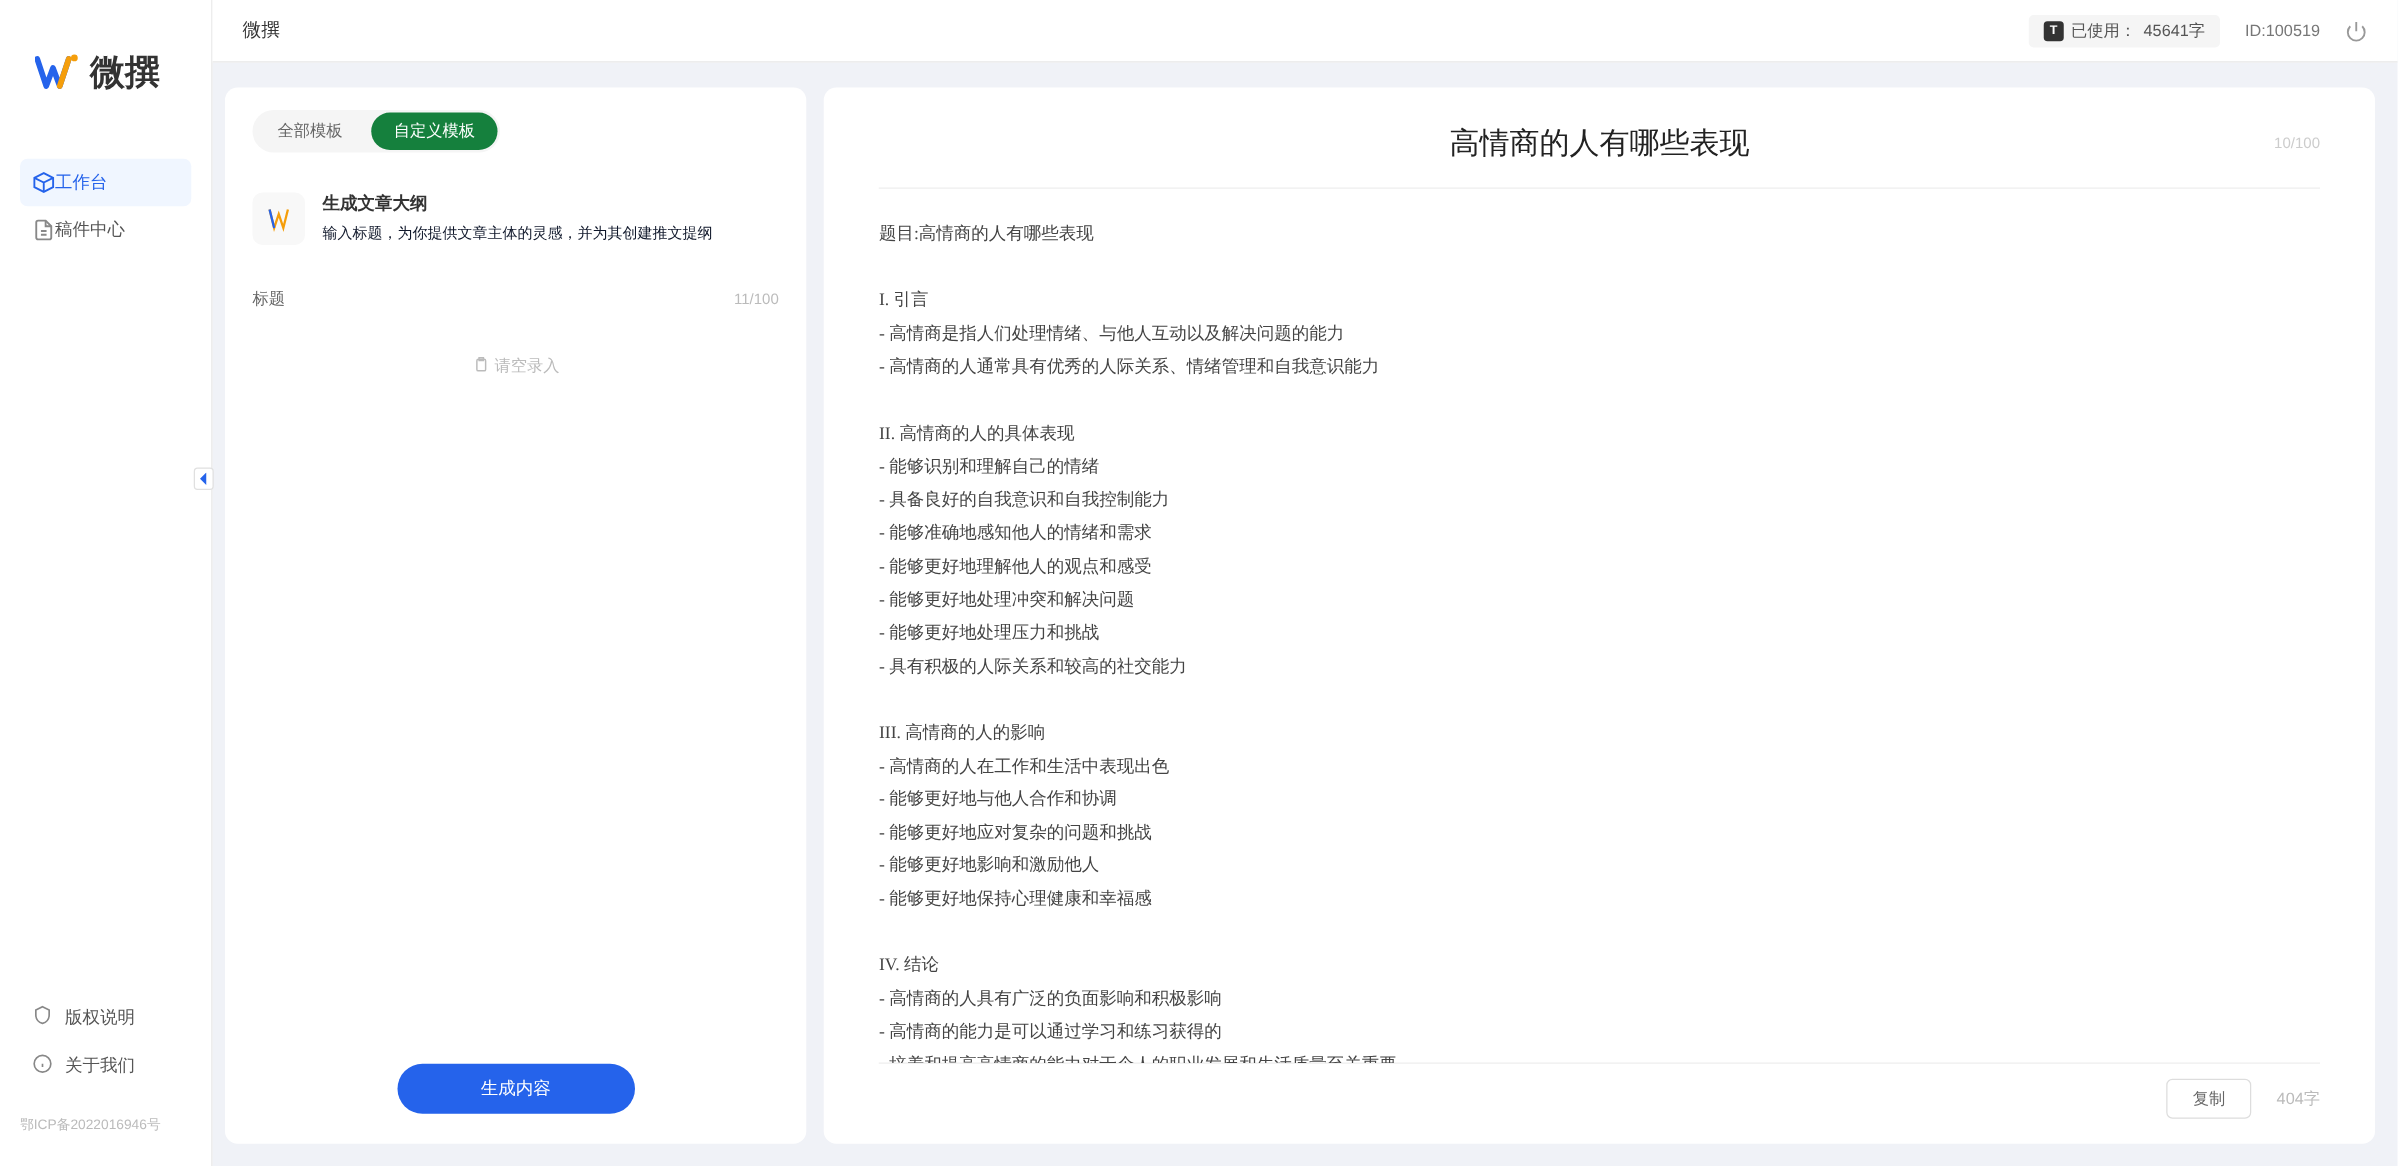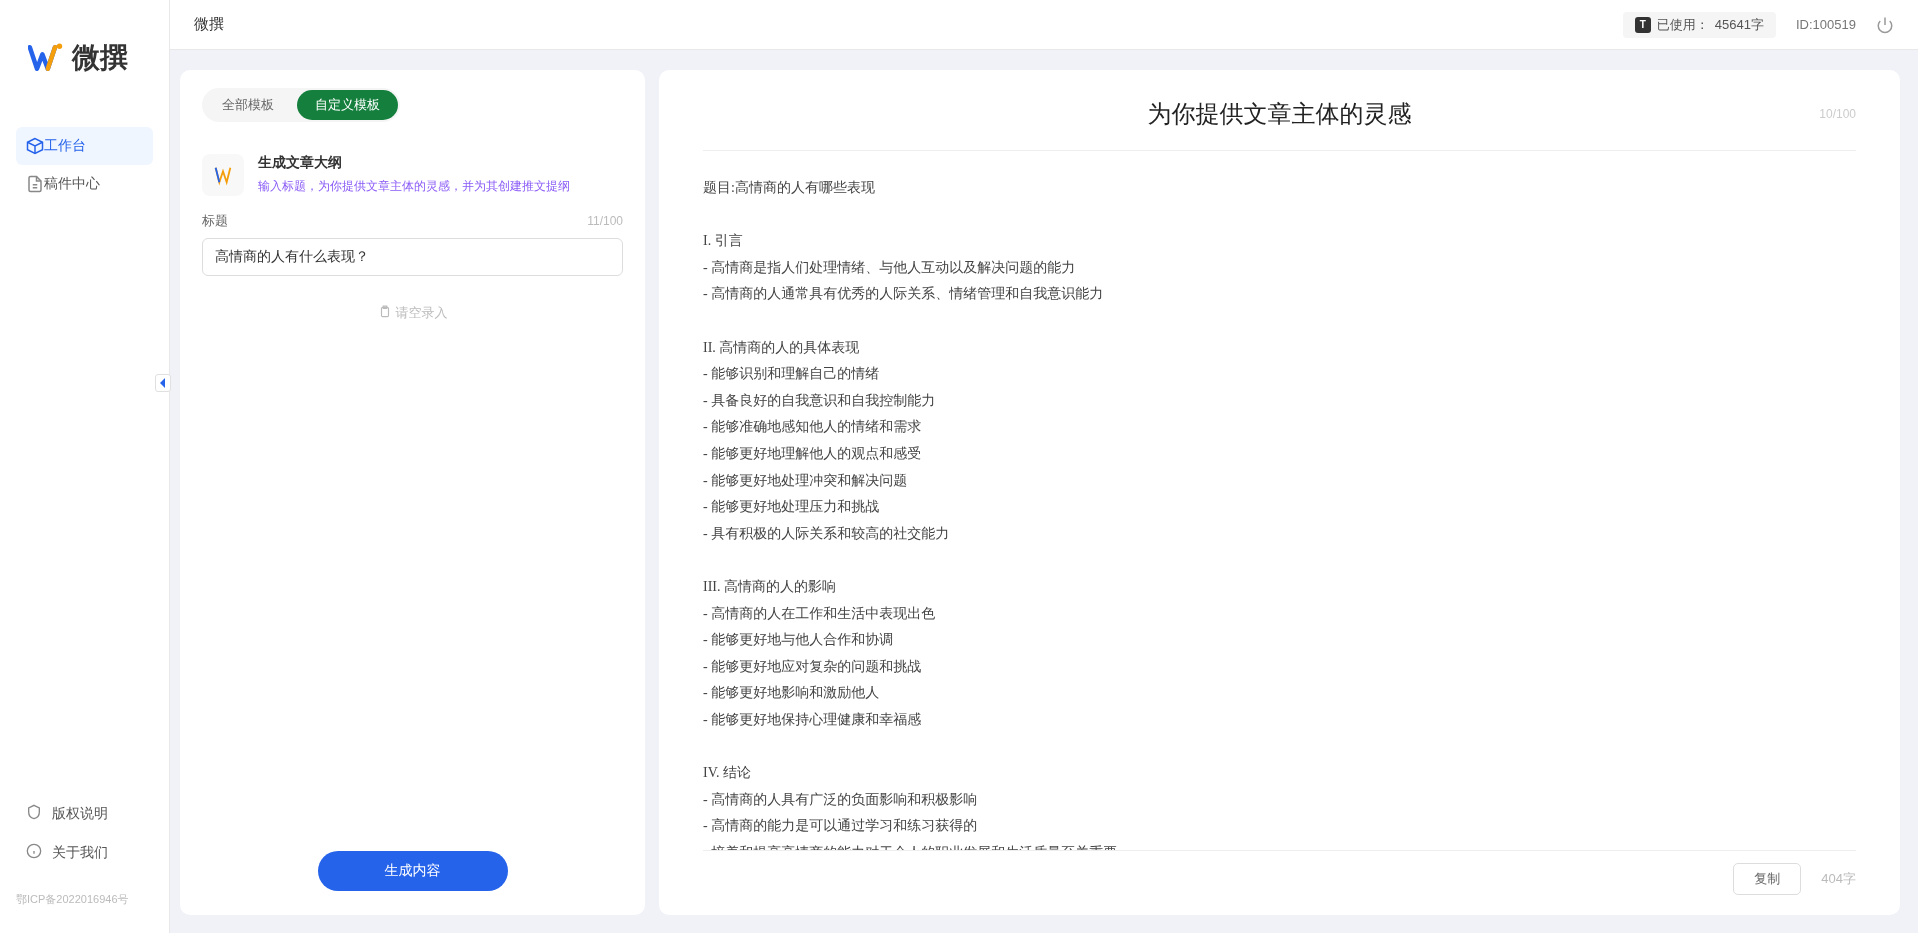--- a/index.html
+++ b/index.html
@@ -220,25 +220,25 @@
     
     .template-title {
       font-size: 14px;
       font-weight: 600;
       color: #333;
       margin-bottom: 6px;
     }
     
     .template-desc {
       font-size: 12px;
-      color: #8b5cf6;
+      color: #0f172a;
     }
     
     .field-group {
-      margin-top: 8px;
+      margin-top: 26px;
     }
     
     .field-label-row {
       display: flex;
       justify-content: space-between;
       align-items: center;
       margin-bottom: 8px;
     }
     
     .field-label {
@@ -468,41 +468,40 @@
         <div class="template-title">生成文章大纲</div>
         <div class="template-desc">输入标题，为你提供文章主体的灵感，并为其创建推文提纲</div>
       </div>
     </div>
 
     <div class="field-group">
       <div class="field-label-row">
         <span class="field-label">标题</span>
         <span class="field-count">11/100</span>
       </div>
-      <input class="title-input" value="高情商的人有什么表现？" style="">
     </div>
 
     <div class="empty-hint">
       <span>
         <svg width="14" height="14" viewBox="0 0 24 24" fill="none" stroke="#bbb" stroke-width="2">
             <rect x="6" y="4" width="12" height="16" rx="2"></rect>
             <path d="M9 2h6v4H9z"></path>
           </svg>
       </span>
       <span>请空录入</span>
     </div>
 
     <div class="spacer"></div>
 
     <button class="generate-btn">生成内容</button>
   </div>
 
   <div class="right-panel">
     <div class="doc-header">
-      <div class="doc-title">为你提供文章主体的灵感</div>
+      <div class="doc-title">高情商的人有哪些表现</div>
       <div class="doc-title-count">10/100</div>
     </div>
 
     <div class="doc-body">题目:高情商的人有哪些表现
 
 I. 引言
 - 高情商是指人们处理情绪、与他人互动以及解决问题的能力
 - 高情商的人通常具有优秀的人际关系、情绪管理和自我意识能力
 
 II. 高情商的人的具体表现

